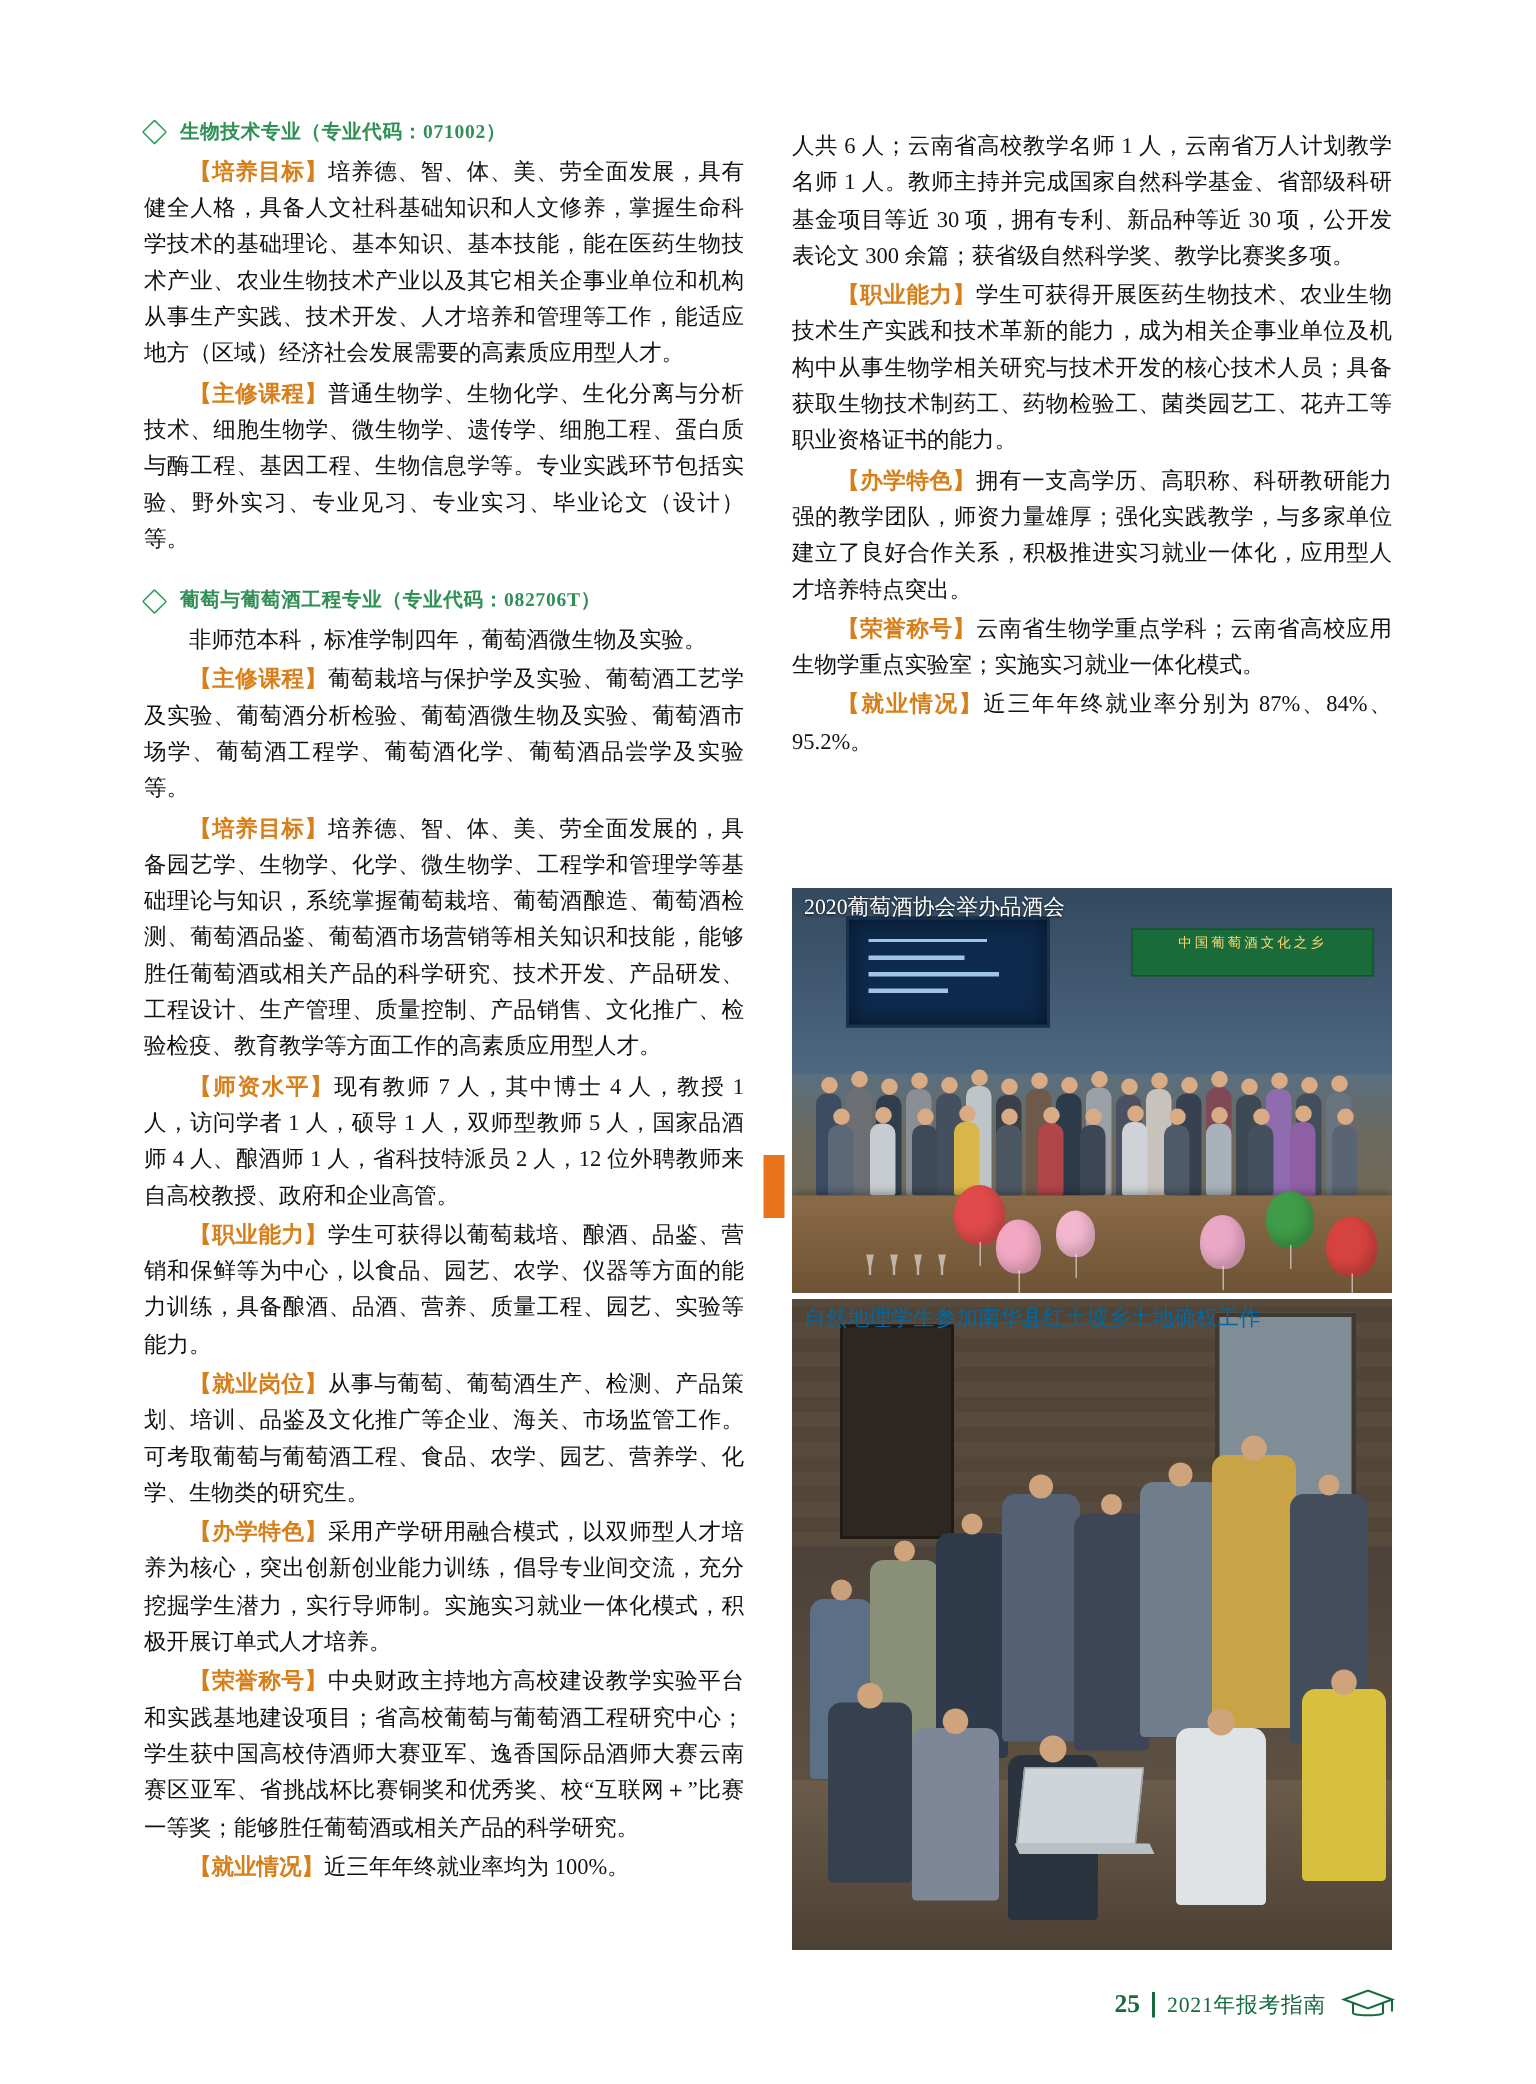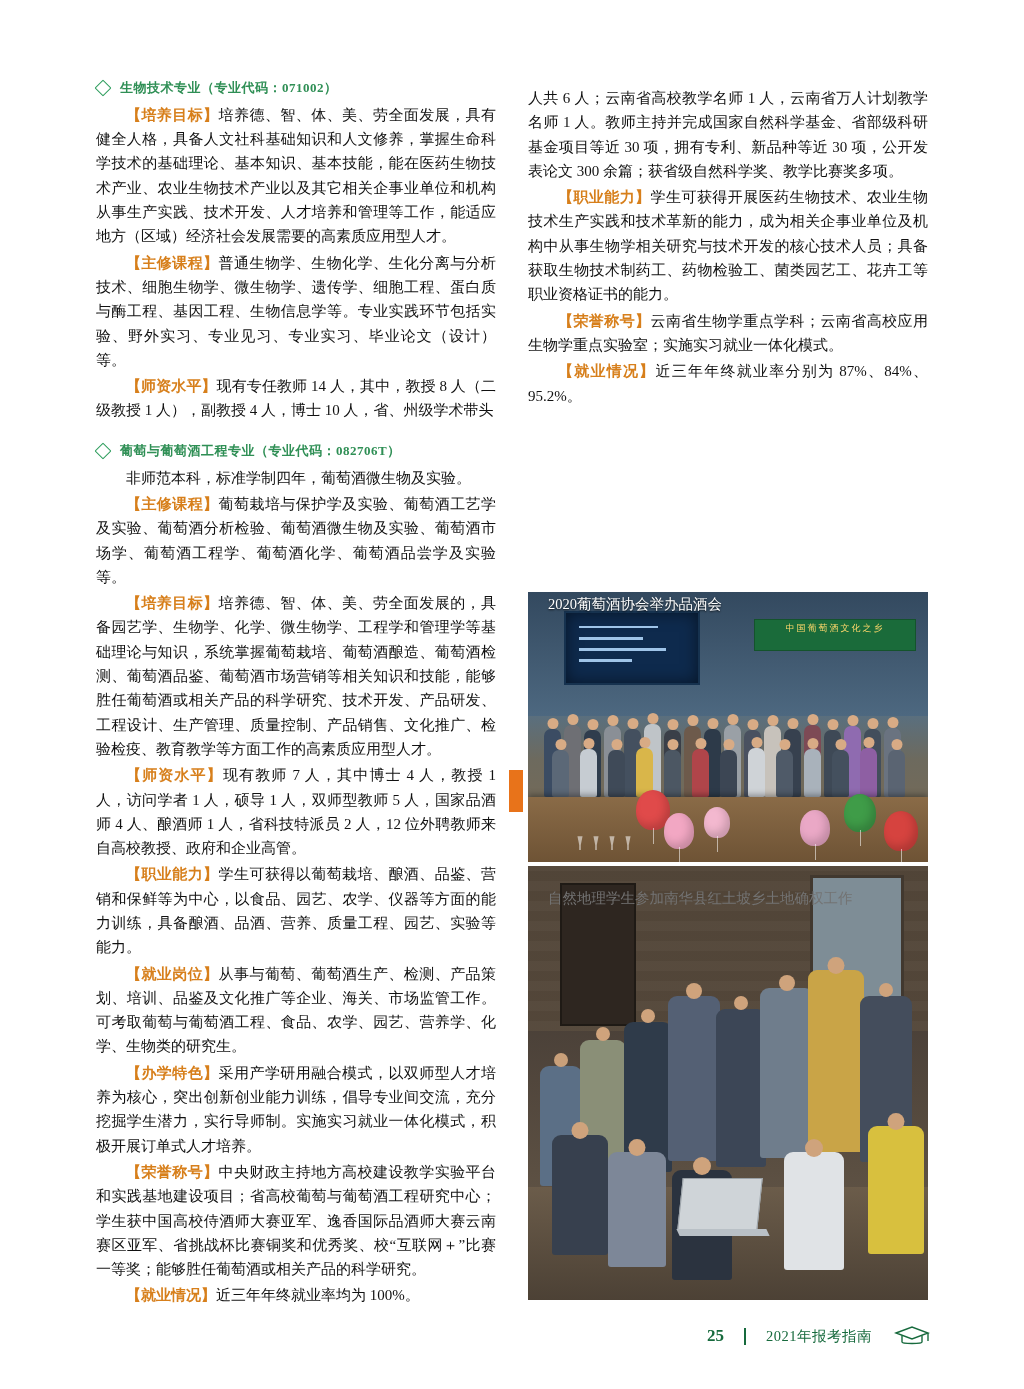--- a/index.html
+++ b/index.html
@@ -90,32 +90,31 @@
     height: 270px;
   }
   #photo2 {
     top: 866px;
     height: 434px;
   }
   .photo-caption {
     position: absolute;
     left: 0;
     top: 0;
-    padding: 3px 20px;
+    padding: 3px 8px;
     font-size: 14.5px;
     color: #ffffff;
     font-family: "Liberation Serif", serif;
     text-shadow: 0 1px 2px rgba(0,0,0,.8);
     z-index: 5;
   }
   .photo-caption.dark {
-    color: #737373;
+    color: #0369a1;
     text-shadow: none;
     background: rgba(255,255,255,0.0);
-    margin-top: 20px;
   }
   
   .scene1 {
     position: absolute; inset: 0;
     background: linear-gradient(#2b3f55 0%, #3a5570 28%, #5a6f7e 46%, #6d6a5e 62%, #7b6a52 100%);
   }
   .s1-wall {
     position: absolute; left:0; top:0; width:100%; height:46%;
     background: linear-gradient(#33495f, #4d6880);
   }
@@ -214,21 +213,21 @@
     position:absolute; left:0; bottom:-7px; width: 116%; height: 7px;
     background:#b9c0c6; transform: skewX(30deg);
   }
   
   .footer {
     position: absolute;
     right: 92px;
     bottom: 40px;
     display: flex;
     align-items: center;
-    gap: 20px;
+    gap: 8px;
   }
   .footer-page {
     font-size: 17px;
     font-weight: bold;
     color: #176a3d;
     font-family: "Liberation Serif", serif;
   }
   .footer-bar {
     width: 2px;
     height: 17px;
@@ -264,23 +263,20 @@
       <span class="major-title">生物技术专业（专业代码：071002）</span>
     </div>
 
 
     <p class="para">
       <span class="tag">【培养目标】</span><span>培养德、智、体、美、劳全面发展，具有健全人格，具备人文社科基础知识和人文修养，掌握生命科学技术的基础理论、基本知识、基本技能，能在医药生物技术产业、农业生物技术产业以及其它相关企事业单位和机构从事生产实践、技术开发、人才培养和管理等工作，能适应地方（区域）经济社会发展需要的高素质应用型人才。</span>
     </p>
     <p class="para">
       <span class="tag">【主修课程】</span><span>普通生物学、生物化学、生化分离与分析技术、细胞生物学、微生物学、遗传学、细胞工程、蛋白质与酶工程、基因工程、生物信息学等。专业实践环节包括实验、野外实习、专业见习、专业实习、毕业论文（设计）等。</span>
     </p>
-    <p class="para">
-      <span class="tag">【师资水平】</span><span>现有专任教师 14 人，其中，教授 8 人（二级教授 1 人），副教授 4 人，博士 10 人，省、州级学术带头</span>
-    </p>
 
     <div class="major-head" style="margin-top:20px;">
       <span class="diamond-icon"></span>
       <span class="major-title">葡萄与葡萄酒工程专业（专业代码：082706T）</span>
     </div>
 
     <p class="para">非师范本科，标准学制四年，葡萄酒微生物及实验。</p>
 
     <p class="para">
       <span class="tag">【主修课程】</span><span>葡萄栽培与保护学及实验、葡萄酒工艺学及实验、葡萄酒分析检验、葡萄酒微生物及实验、葡萄酒市场学、葡萄酒工程学、葡萄酒化学、葡萄酒品尝学及实验等。</span>
@@ -306,20 +302,23 @@
     <p class="para">
       <span class="tag">【就业情况】</span><span>近三年年终就业率均为 100%。</span>
     </p>
   </div>
 
   <div class="col-right">
     <p class="para noindent">人共 6 人；云南省高校教学名师 1 人，云南省万人计划教学名师 1 人。教师主持并完成国家自然科学基金、省部级科研基金项目等近 30 项，拥有专利、新品种等近 30 项，公开发表论文 300 余篇；获省级自然科学奖、教学比赛奖多项。</p>
 
     <p class="para">
       <span class="tag">【职业能力】</span><span>学生可获得开展医药生物技术、农业生物技术生产实践和技术革新的能力，成为相关企事业单位及机构中从事生物学相关研究与技术开发的核心技术人员；具备获取生物技术制药工、药物检验工、菌类园艺工、花卉工等职业资格证书的能力。</span>
+    </p>
+    <p class="para">
+      <span class="tag">【办学特色】</span><span>拥有一支高学历、高职称、科研教研能力强的教学团队，师资力量雄厚；强化实践教学，与多家单位建立了良好合作关系，积极推进实习就业一体化，应用型人才培养特点突出。</span>
     </p>
     <p class="para">
       <span class="tag">【荣誉称号】</span><span>云南省生物学重点学科；云南省高校应用生物学重点实验室；实施实习就业一体化模式。</span>
     </p>
     <p class="para">
       <span class="tag">【就业情况】</span><span>近三年年终就业率分别为 87%、84%、95.2%。</span>
     </p>
   </div>
 
   <div class="orange-mark"></div>

